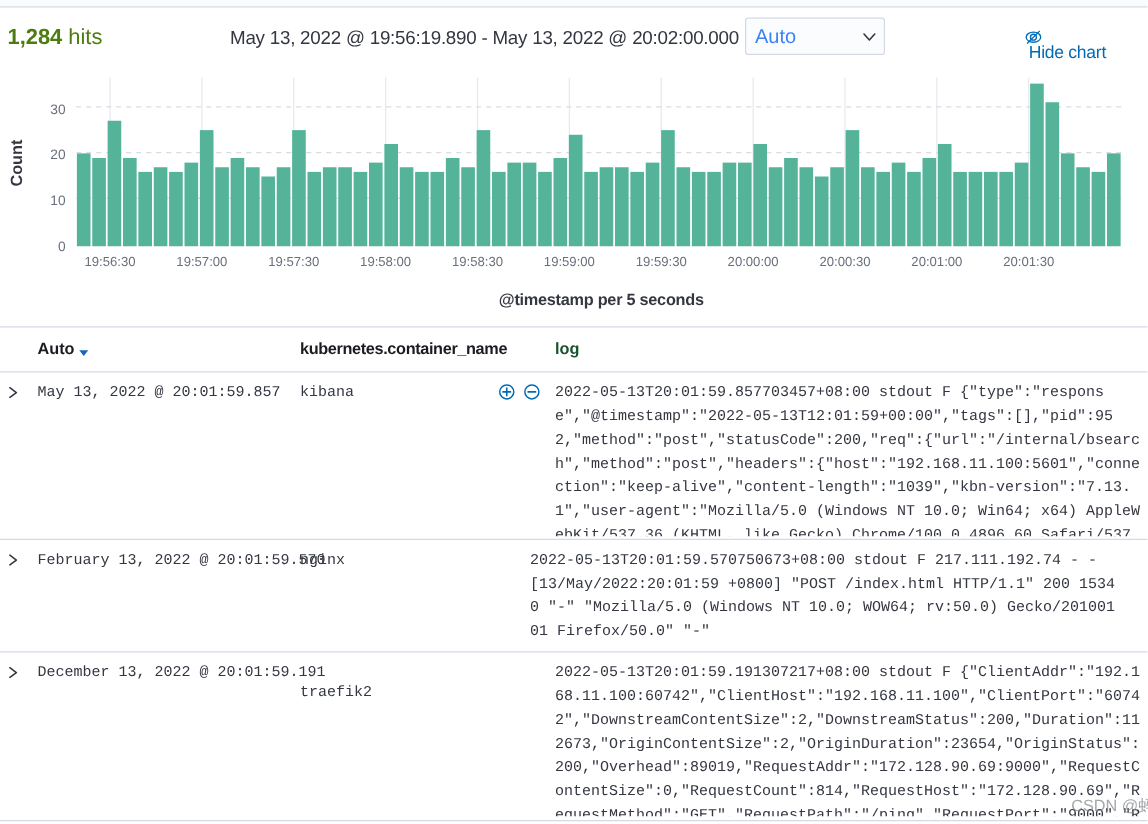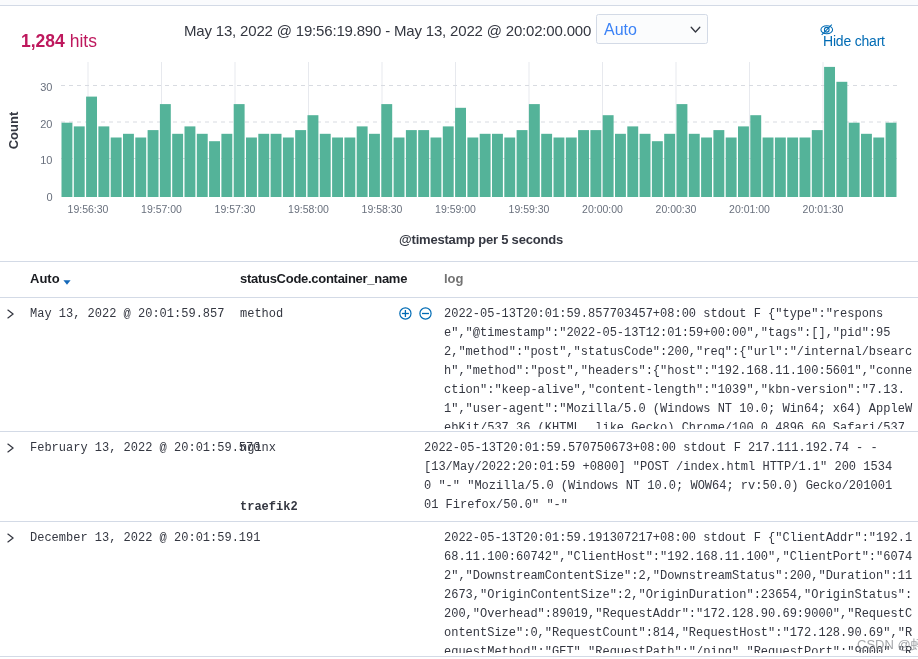--- a/index.html
+++ b/index.html
@@ -4,21 +4,21 @@
 *{margin:0;padding:0;box-sizing:border-box;}
 html,body{width:918px;height:659px;background:#fff;font-family:"Liberation Sans",sans-serif;overflow:hidden;}
 .abs{position:absolute;}
 .mono{font-family:"Liberation Mono",monospace;font-size:12px;line-height:19px;color:#343741;}
 .hline{position:absolute;left:0;width:918px;height:1px;background:#d3dae6;}
 </style></head>
 <body>
 <div class="abs" style="left:0;top:0;width:918px;height:5px;background:#fafbfd;"></div>
 <div class="hline" style="top:5px;"></div>
 
-<div class="abs" style="left:21px;top:20.5px;font-size:17.5px;line-height:17.5px;color:#be185d;margin-top:12px;"><b>1,284</b> hits</div>
+<div class="abs" style="left:6px;top:20.5px;font-size:17.5px;line-height:17.5px;color:#4d7c0f;"><b>1,284</b> hits</div>
 <div class="abs" style="left:184px;top:22.5px;width:406px;font-size:15px;line-height:15px;letter-spacing:-0.18px;color:#343741;white-space:nowrap;">May 13, 2022 @ 19:56:19.890 - May 13, 2022 @ 20:02:00.000</div>
 <div class="abs" style="left:596px;top:14px;width:112px;height:30px;background:#fbfcfd;border:1px solid #d3dae6;border-radius:2.5px;"></div>
 <div class="abs" style="left:604px;top:22px;font-size:16px;line-height:16px;color:#3b82f6;">Auto</div>
 <svg class="abs" style="left:690px;top:26px;" width="11" height="8" viewBox="0 0 11 8">
     <polyline points="1.2,1.2 5.5,6 9.8,1.2" fill="none" stroke="#343741" stroke-width="1.3" stroke-linecap="round" stroke-linejoin="round"></polyline>
   </svg>
 <svg class="abs" style="left:820px;top:23px;" width="13.5" height="13.5" viewBox="0 0 16 16">
 <ellipse cx="8" cy="8" rx="6.9" ry="4.8" fill="none" stroke="#006BB4" stroke-width="1.25"></ellipse>
 <circle cx="8" cy="8" r="2.8" fill="none" stroke="#006BB4" stroke-width="1.25"></circle>
 <line x1="2" y1="14" x2="14" y2="2" stroke="#006BB4" stroke-width="1.25"></line>
@@ -130,44 +130,44 @@
 <div class="hline" style="top:261px;"></div>
 <div class="hline" style="top:297px;"></div>
 <div class="hline" style="top:431px;"></div>
 <div class="hline" style="top:521px;"></div>
 <div class="hline" style="top:656px;"></div>
 
 <div class="abs" style="left:30px;top:272px;font-size:13px;line-height:13px;font-weight:bold;color:#1a1c21;">Auto</div>
 <svg class="abs" style="left:63px;top:280px;" width="8" height="5" viewBox="0 0 8 5">
     <polygon points="0.4,0.2 7.6,0.2 4,4.7" fill="#1568b8"></polygon>
   </svg>
-<div class="abs" style="left:240px;top:272px;font-size:13px;line-height:13px;font-weight:bold;letter-spacing:-0.28px;color:#1a1c21;">statusCode.container_name</div>
-<div class="abs" style="left:444px;top:272px;font-size:13px;line-height:13px;font-weight:bold;color:#737373;">log</div>
+<div class="abs" style="left:240px;top:272px;font-size:13px;line-height:13px;font-weight:bold;letter-spacing:-0.28px;color:#1a1c21;">kubernetes.container_name</div>
+<div class="abs" style="left:444px;top:272px;font-size:13px;line-height:13px;font-weight:bold;color:#14532d;">log</div>
 
 <svg class="abs" style="left:7px;top:309px;" width="8" height="10" viewBox="0 0 8 10">
     <polyline points="0.9,1.1 6.1,5 0.9,8.9" fill="none" stroke="#343741" stroke-width="1.25" stroke-linecap="round" stroke-linejoin="round"></polyline>
   </svg>
 <div class="abs mono" style="left:30px;top:304.5px;">May 13, 2022 @ 20:01:59.857</div>
-<div class="abs mono" style="left:240px;top:304.5px;">method</div>
+<div class="abs mono" style="left:240px;top:304.5px;">kibana</div>
 <svg class="abs" style="left:398px;top:306px;" width="36" height="15" viewBox="0 0 36 15">
 <circle cx="7.4" cy="7.5" r="5.6" fill="none" stroke="#006BB4" stroke-width="1.2"></circle>
 <line x1="3.9" y1="7.5" x2="10.9" y2="7.5" stroke="#006BB4" stroke-width="1.3"></line>
 <line x1="7.4" y1="4" x2="7.4" y2="11" stroke="#006BB4" stroke-width="1.3"></line>
 <circle cx="27.5" cy="7.5" r="5.6" fill="none" stroke="#006BB4" stroke-width="1.2"></circle>
 <line x1="24" y1="7.5" x2="31" y2="7.5" stroke="#006BB4" stroke-width="1.3"></line>
 </svg>
 <div class="abs mono" style="left:444px;top:304.5px;width:469px;max-height:124px;overflow:hidden;word-break:break-all;">2022-05-13T20:01:59.857703457+08:00 stdout F {"type":"response","@timestamp":"2022-05-13T12:01:59+00:00","tags":[],"pid":952,"method":"post","statusCode":200,"req":{"url":"/internal/bsearch","method":"post","headers":{"host":"192.168.11.100:5601","connection":"keep-alive","content-length":"1039","kbn-version":"7.13.1","user-agent":"Mozilla/5.0 (Windows NT 10.0; Win64; x64) AppleWebKit/537.36 (KHTML, like Gecko) Chrome/100.0.4896.60 Safari/537.36"},"remoteAddress":"192.168.11.1"}}</div>
 
 <svg class="abs" style="left:7px;top:443px;" width="8" height="10" viewBox="0 0 8 10">
     <polyline points="0.9,1.1 6.1,5 0.9,8.9" fill="none" stroke="#343741" stroke-width="1.25" stroke-linecap="round" stroke-linejoin="round"></polyline>
   </svg>
 <div class="abs mono" style="left:30px;top:438.5px;">February 13, 2022 @ 20:01:59.570</div>
 <div class="abs mono" style="left:240px;top:438.5px;">nginx</div>
 <div class="abs mono" style="left:424px;top:438.5px;width:469px;max-height:124px;overflow:hidden;word-break:break-all;">2022-05-13T20:01:59.570750673+08:00 stdout F 217.111.192.74 - - [13/May/2022:20:01:59 +0800] "POST /index.html HTTP/1.1" 200 15340 "-" "Mozilla/5.0 (Windows NT 10.0; WOW64; rv:50.0) Gecko/20100101 Firefox/50.0" "-"</div>
 
 <svg class="abs" style="left:7px;top:533px;" width="8" height="10" viewBox="0 0 8 10">
     <polyline points="0.9,1.1 6.1,5 0.9,8.9" fill="none" stroke="#343741" stroke-width="1.25" stroke-linecap="round" stroke-linejoin="round"></polyline>
   </svg>
 <div class="abs mono" style="left:30px;top:528.5px;">December 13, 2022 @ 20:01:59.191</div>
-<div class="abs mono" style="left:240px;top:498px;font-weight:bold;">traefik2</div>
+<div class="abs mono" style="left:240px;top:545px;">traefik2</div>
 <div class="abs mono" style="left:444px;top:528.5px;width:469px;max-height:124px;overflow:hidden;word-break:break-all;">2022-05-13T20:01:59.191307217+08:00 stdout F {"ClientAddr":"192.168.11.100:60742","ClientHost":"192.168.11.100","ClientPort":"60742","DownstreamContentSize":2,"DownstreamStatus":200,"Duration":112673,"OriginContentSize":2,"OriginDuration":23654,"OriginStatus":200,"Overhead":89019,"RequestAddr":"172.128.90.69:9000","RequestContentSize":0,"RequestCount":814,"RequestHost":"172.128.90.69","RequestMethod":"GET","RequestPath":"/ping","RequestPort":"9000","RequestProtocol":"HTTP/1.1","RequestScheme":"http"}</div>
 
 <div class="abs" style="left:857px;top:637.5px;font-size:13px;line-height:13px;white-space:nowrap;color:rgba(125,128,134,0.7);">CSDN @蚂j</div>
 
 </body></html>

